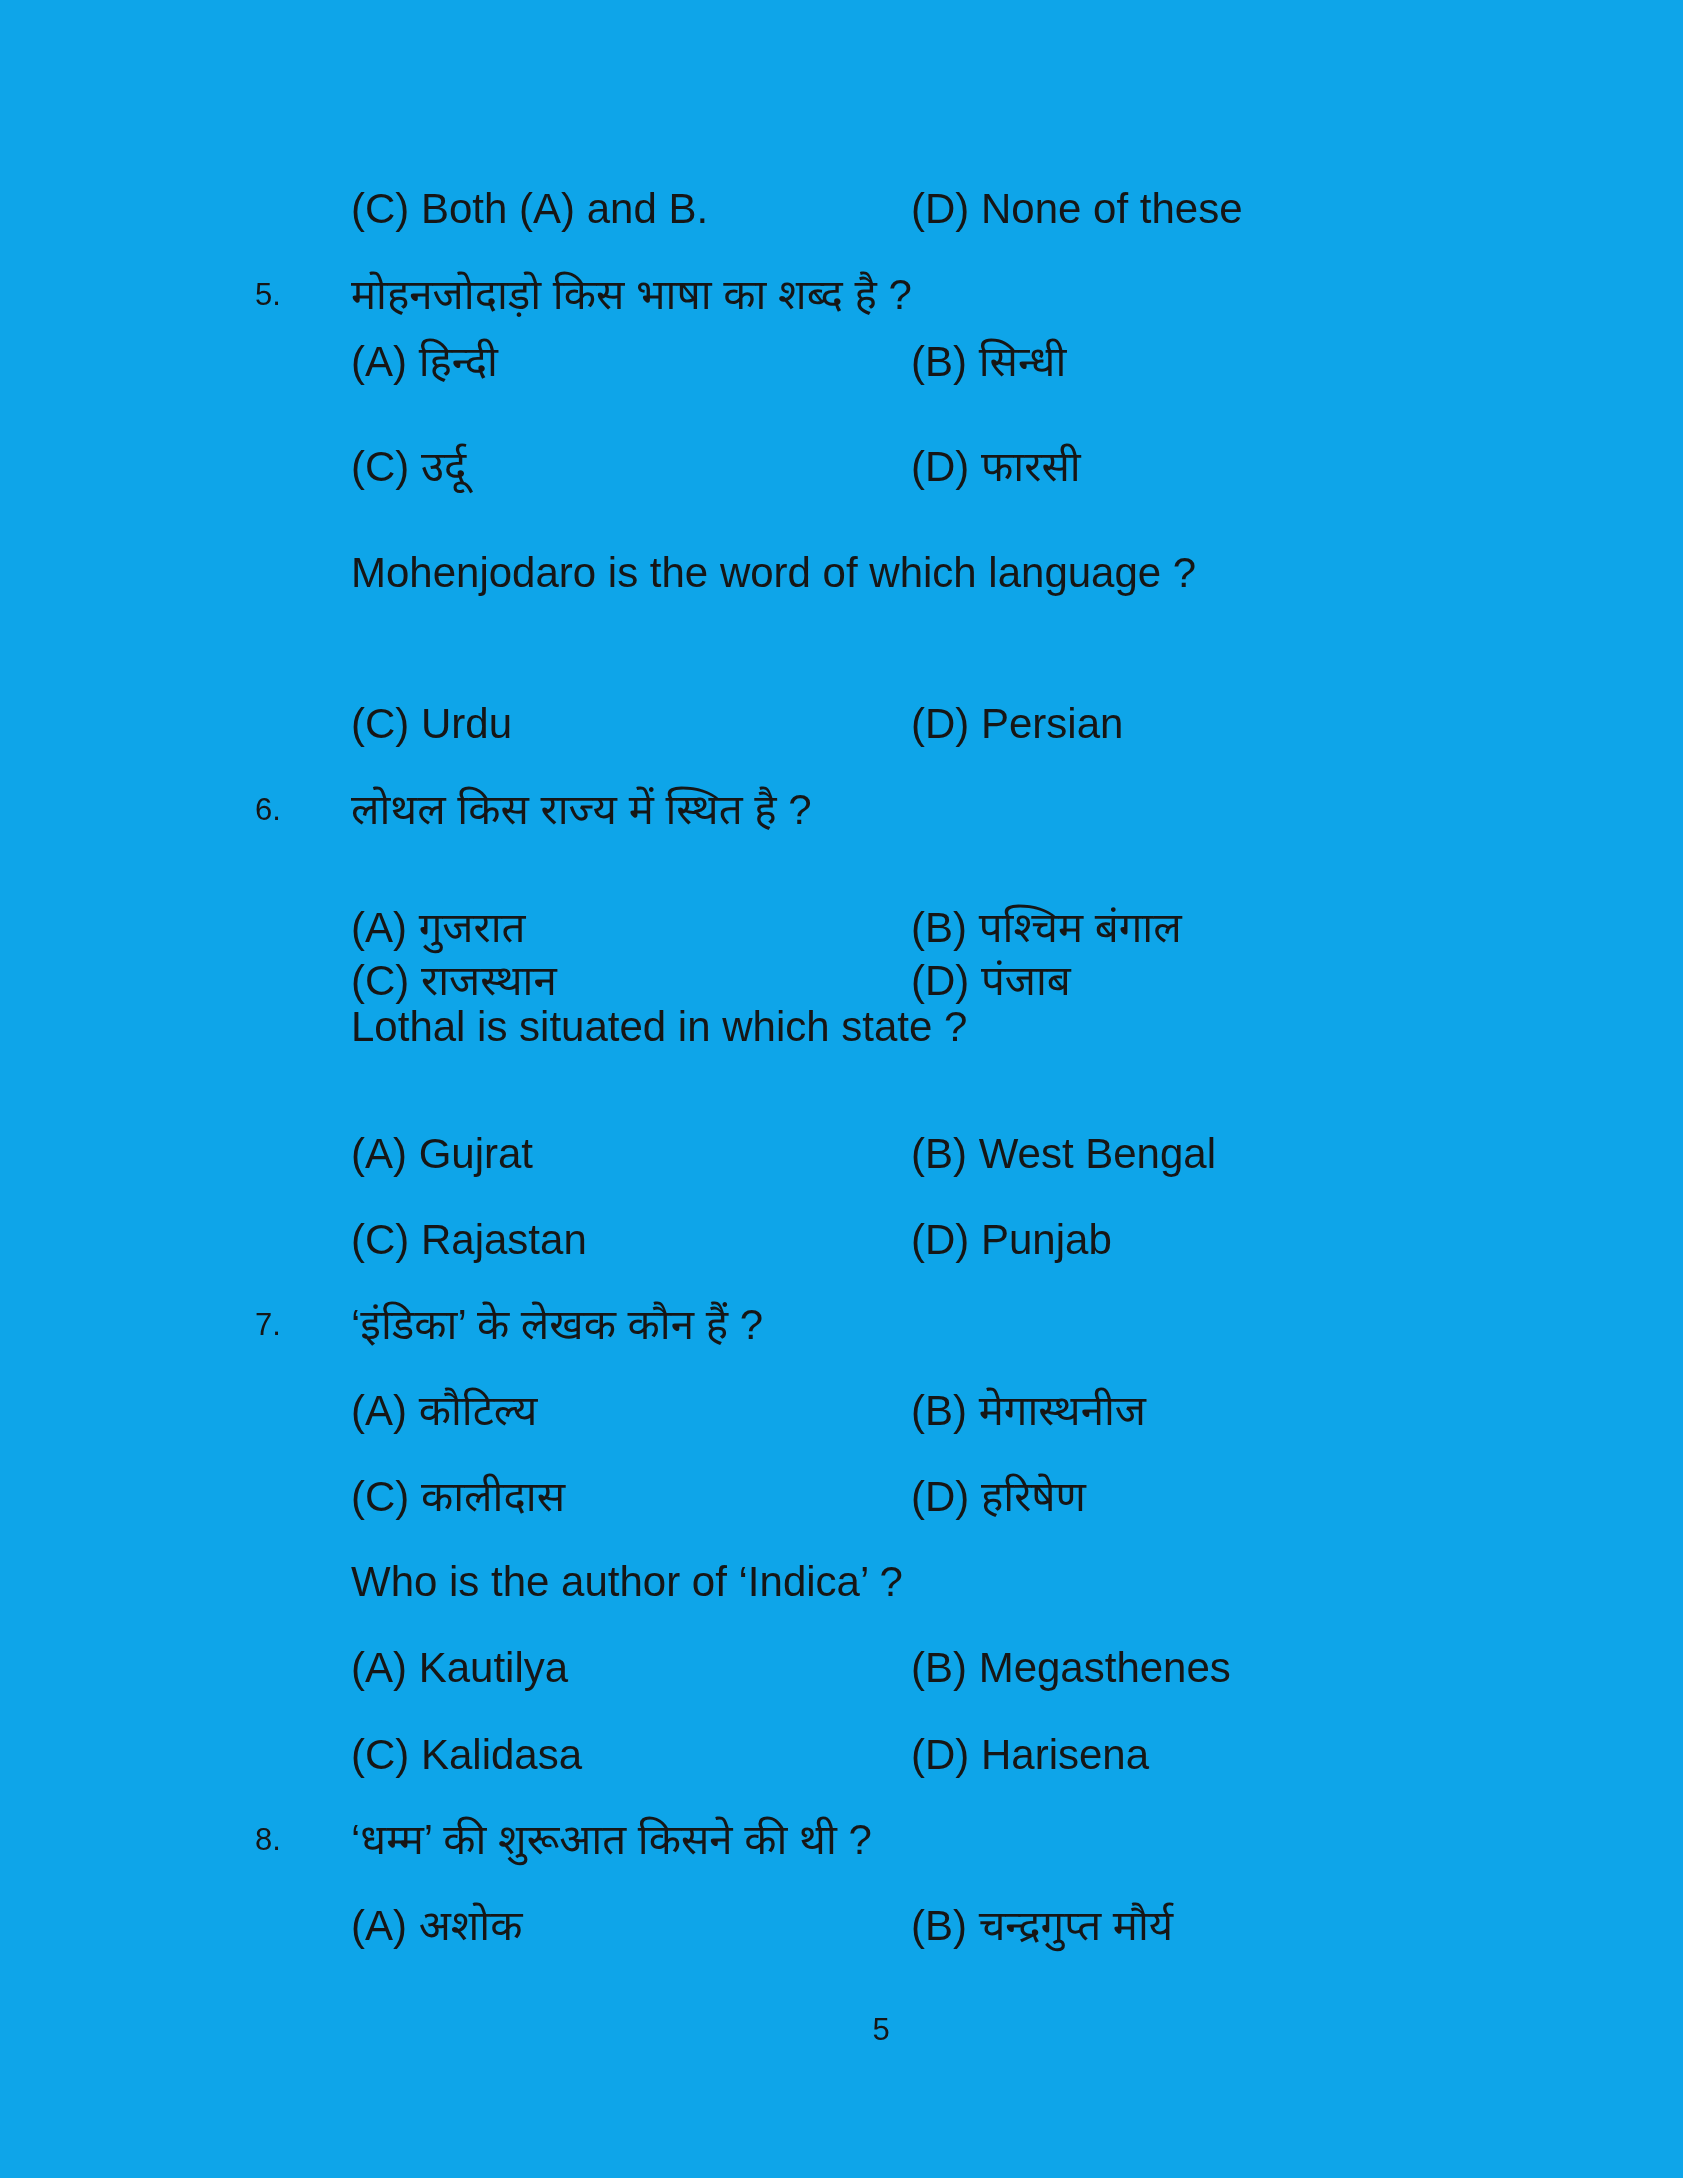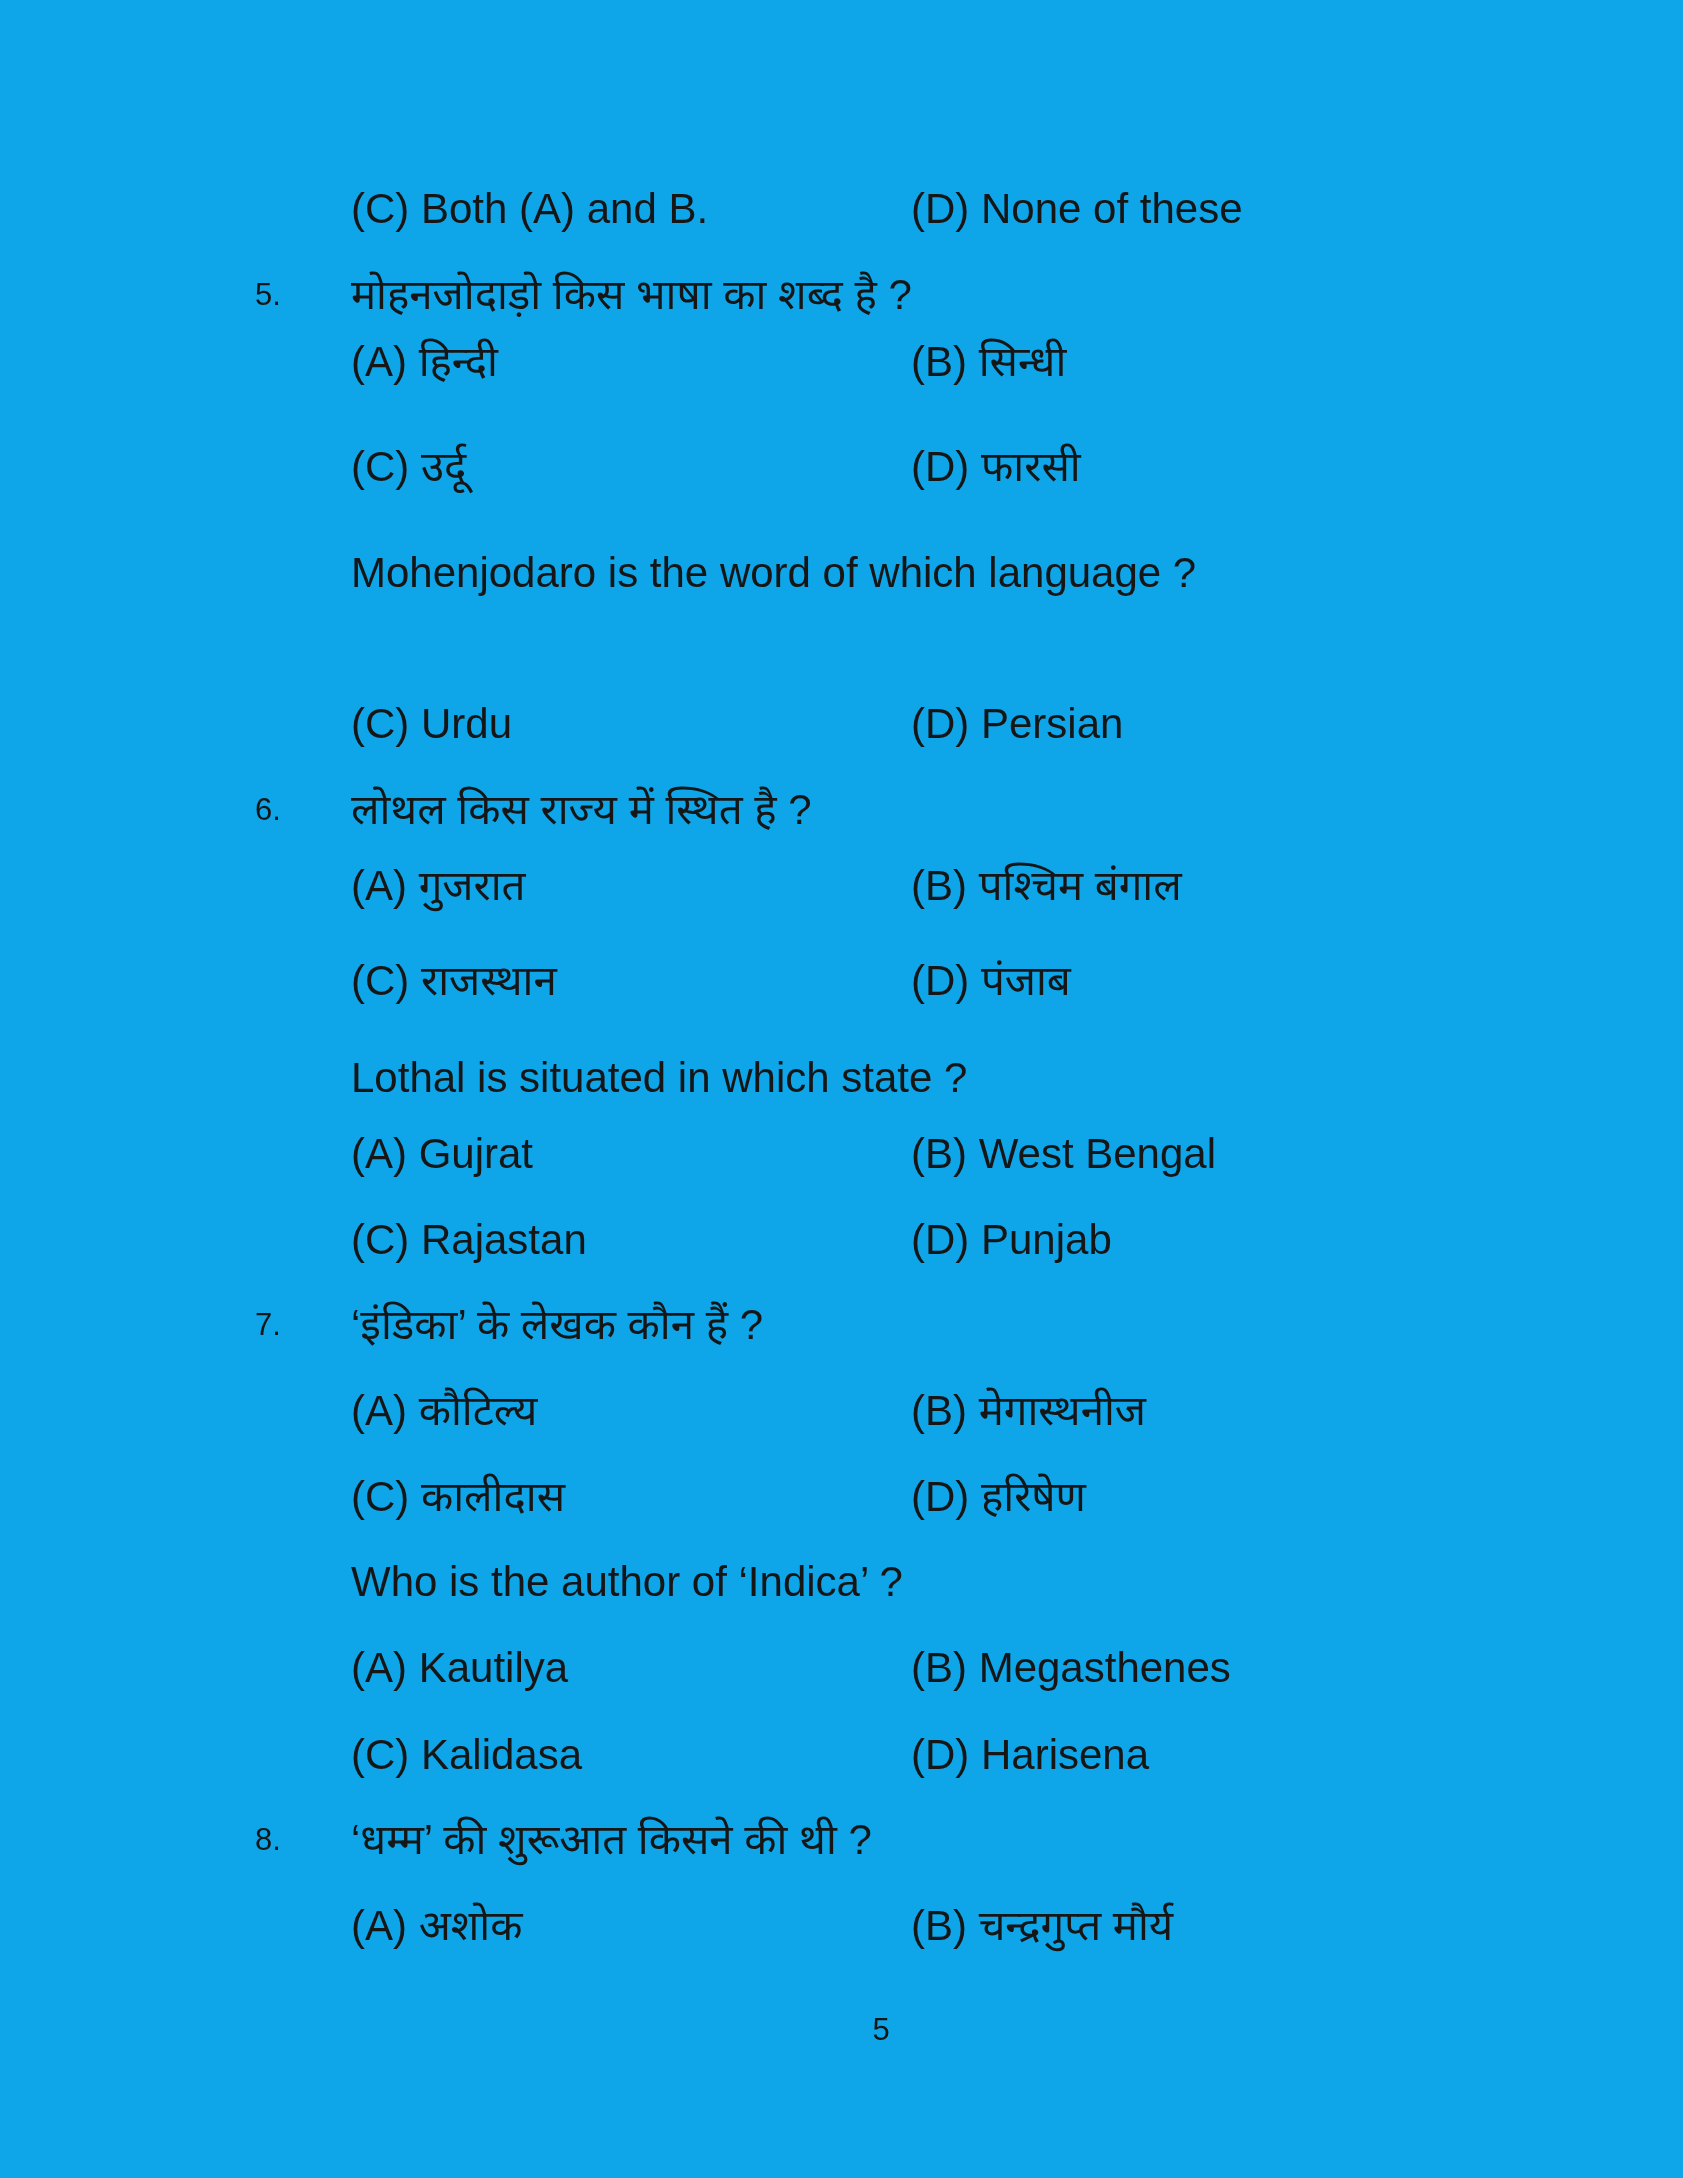--- a/index.html
+++ b/index.html
@@ -54,23 +54,23 @@
   }
   
   .r1  { top: 183px; }
   .r2  { top: 269px; }
   .r3  { top: 336px; }
   .r4  { top: 441px; }
   .r5  { top: 527px; margin-top: 20px; }
   .r6  { top: 613px; }
   .r7  { top: 698px; }
   .r8  { top: 784px; }
-  .r9  { top: 860px; padding-left: 32px; }
+  .r9  { top: 902px; padding-left: 32px; }
   .r10 { top: 955px; }
-  .r11 { top: 1052px; padding-left: 23px; }
+  .r11 { top: 1001px; padding-left: 23px; }
   .r12 { top: 1128px; text-align: right; }
   .r13 { top: 1214px; }
   .r14 { top: 1299px; }
   .r15 { top: 1385px; }
   .r16 { top: 1471px; }
   .r17 { top: 1556px; }
   .r18 { top: 1642px; }
   .r19 { top: 1729px; }
   .r20 { top: 1814px; }
   .r21 { top: 1900px; }

